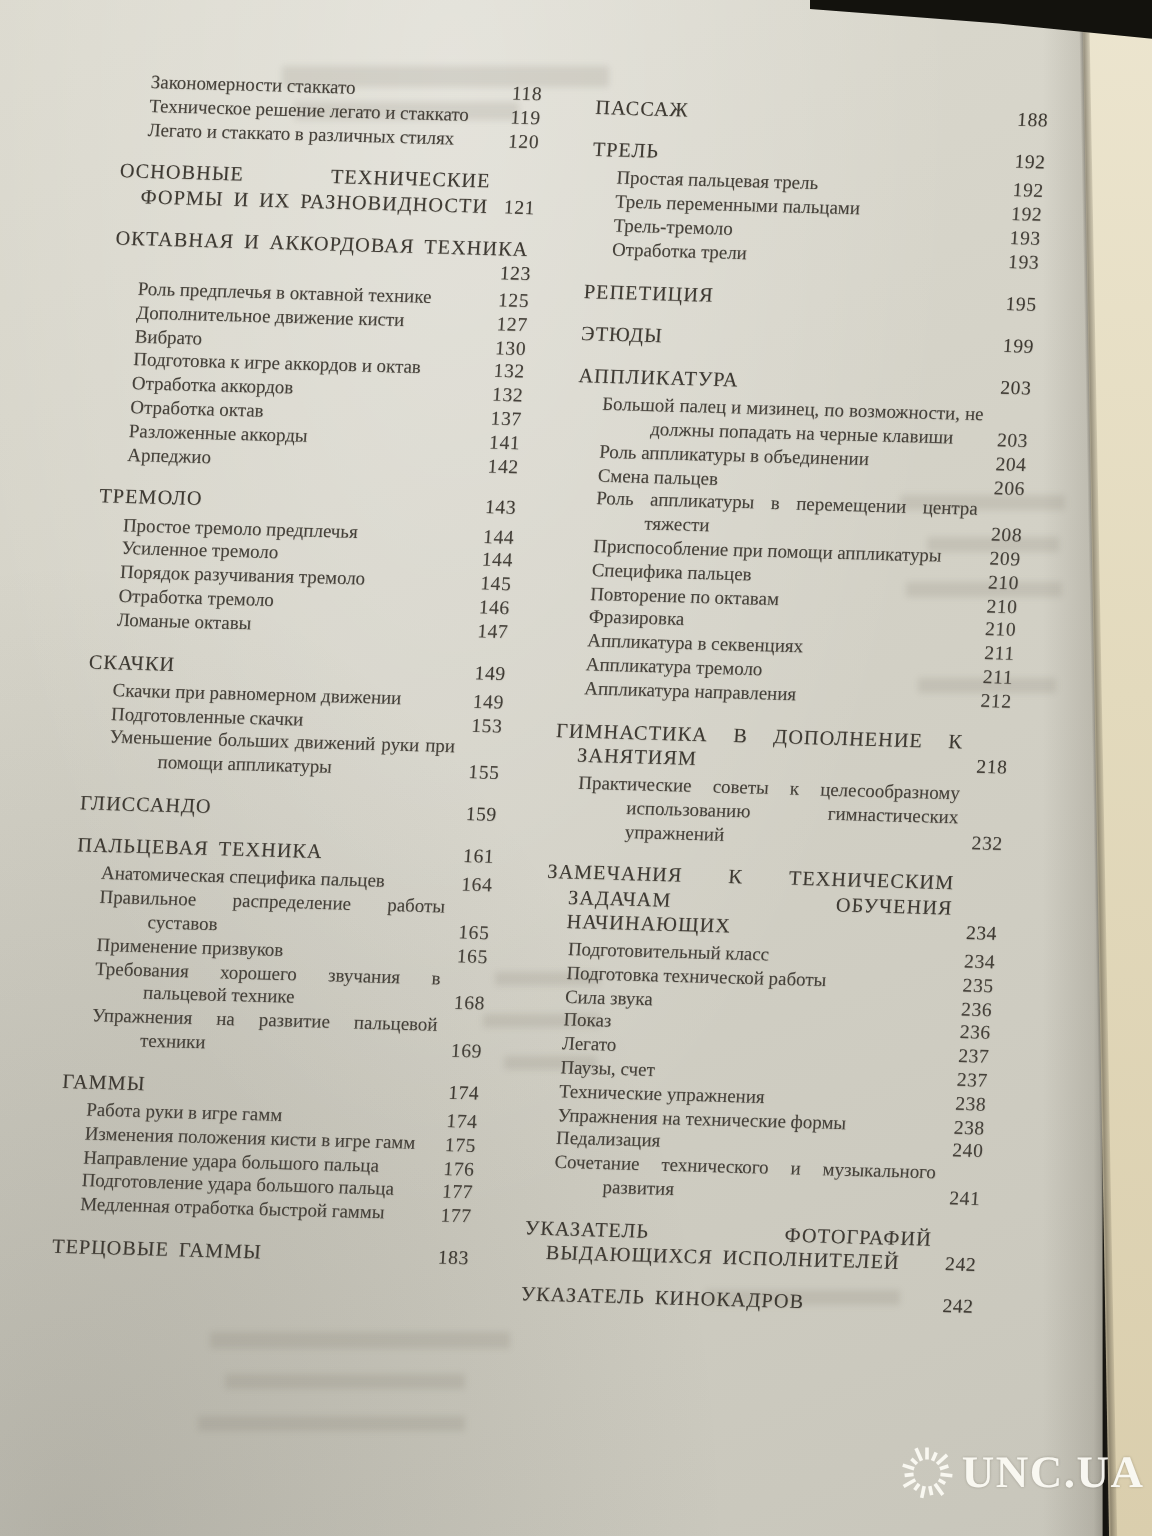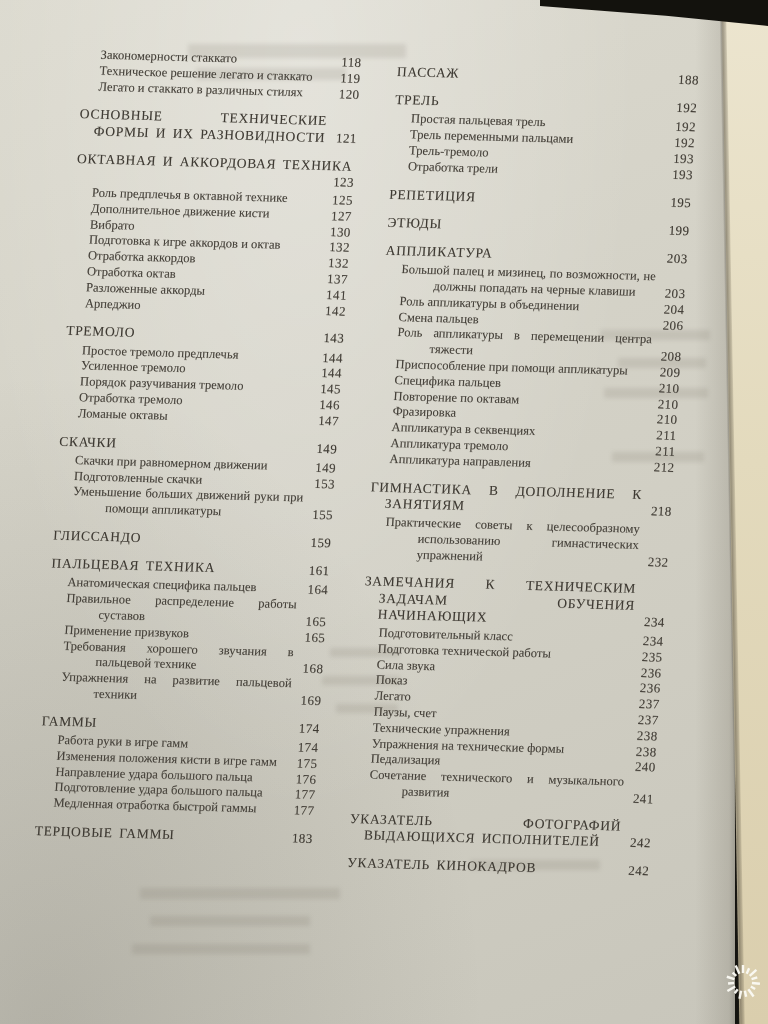--- a/index.html
+++ b/index.html
@@ -425,15 +425,16 @@
           <line x1="0" y1="-9" x2="0" y2="-17" transform="rotate(192)"></line>
           <line x1="0" y1="-9" x2="0" y2="-14" transform="rotate(216)"></line>
           <line x1="0" y1="-9" x2="0" y2="-18" transform="rotate(240)"></line>
           <line x1="0" y1="-9" x2="0" y2="-15" transform="rotate(264)"></line>
           <line x1="0" y1="-9" x2="0" y2="-17" transform="rotate(288)"></line>
           <line x1="0" y1="-9" x2="0" y2="-14" transform="rotate(312)"></line>
           <line x1="0" y1="-9" x2="0" y2="-18" transform="rotate(336)"></line>
         </g>
       </svg>
     </span>
+    <span class="wm-text">UNC.UA</span>
   </div>
 
 </div>
 
 </body></html>

